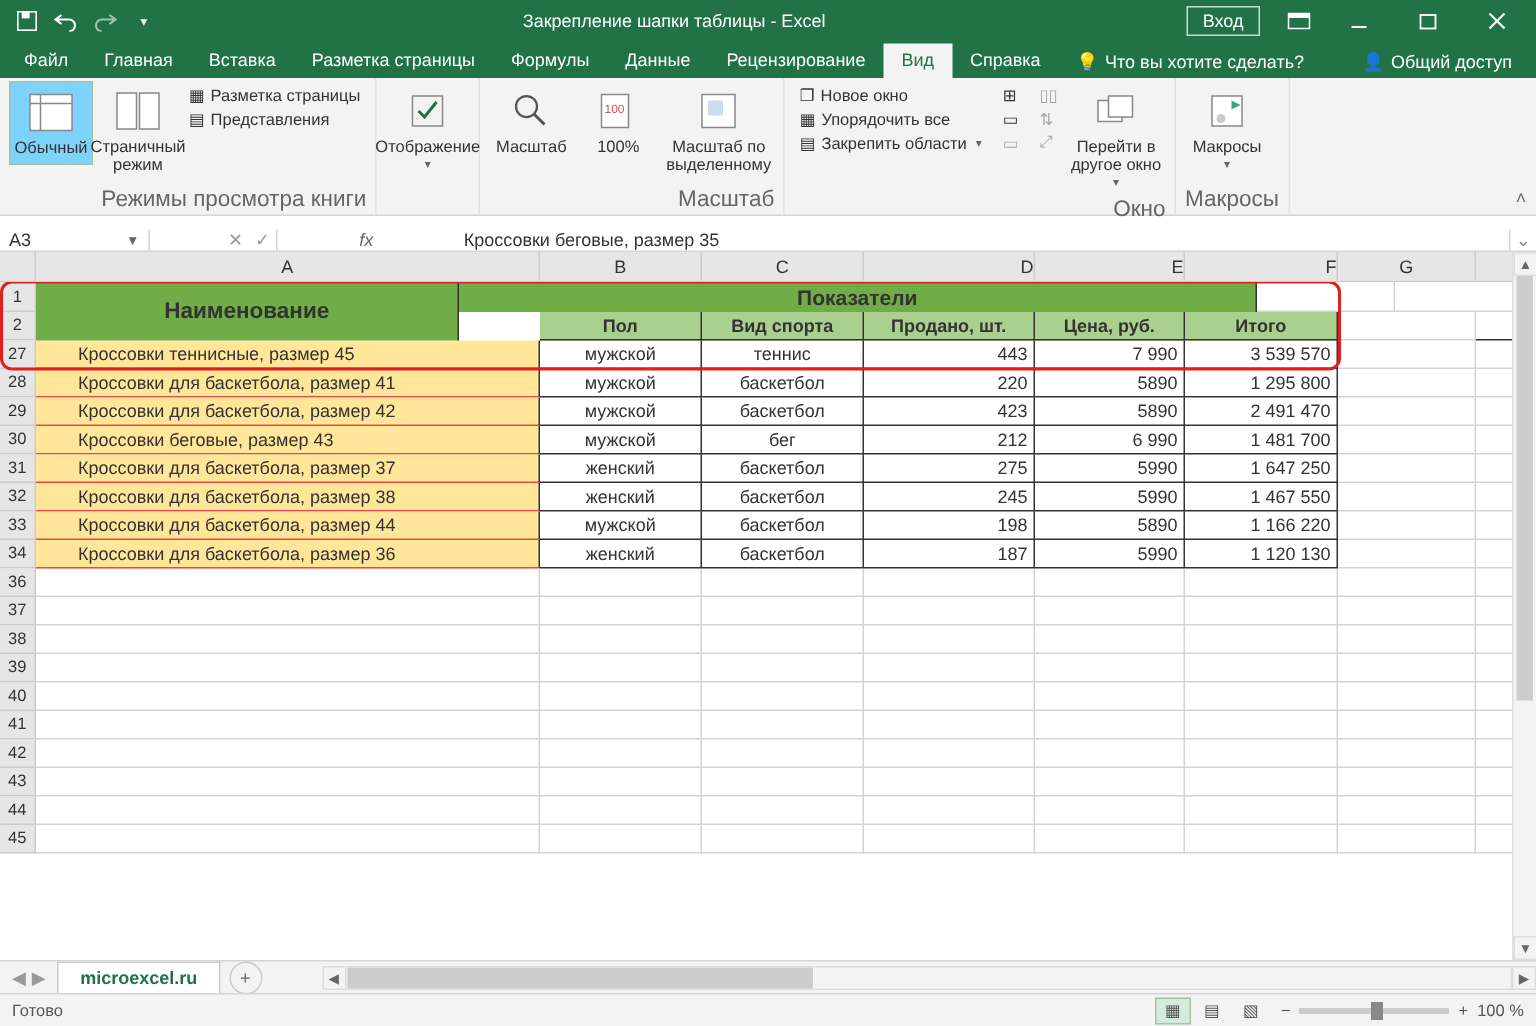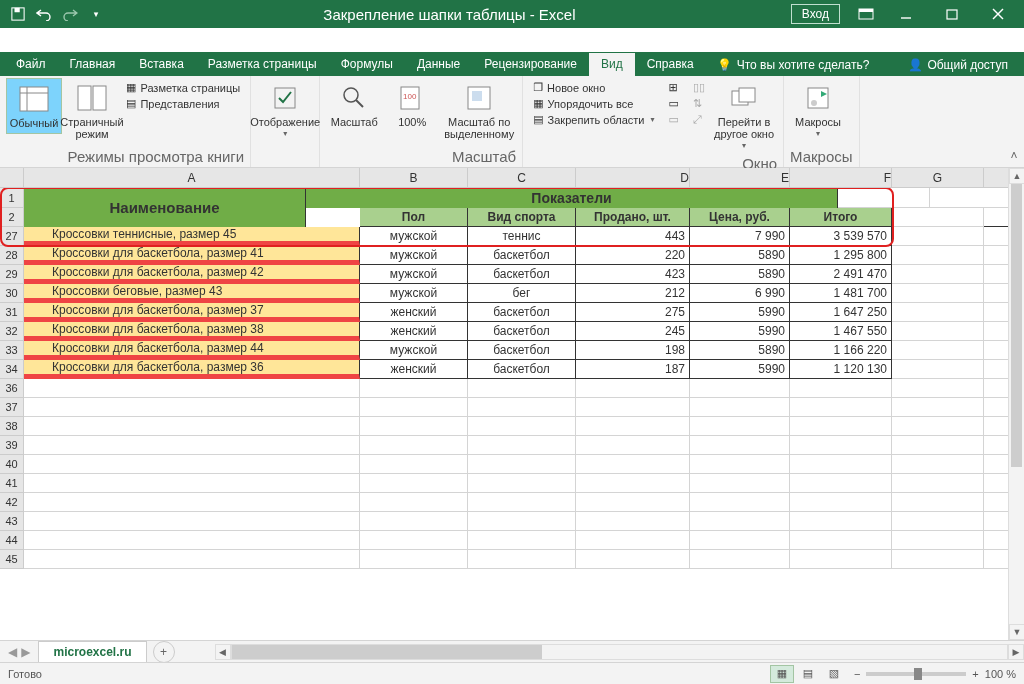--- a/index.html
+++ b/index.html
@@ -2,28 +2,28 @@
 <html><head>
 <meta charset="utf-8">
 <style>
 * { box-sizing: border-box; margin: 0; padding: 0; font-family: "Segoe UI", Arial, sans-serif; }
 body { width: 1024px; height: 684px; background: #fff; overflow: hidden; font-size: 12px; color: #333; position: relative; }
 
 
 .titlebar { height: 28px; background: #217346; display: flex; align-items: center; color: #fff; }
 .titlebar-left { display: flex; align-items: center; gap: 2px; padding-left: 6px; }
 .titlebar-left .qat-btn { width: 24px; height: 24px; display: flex; align-items: center; justify-content: center; cursor: pointer; }
-.titlebar-center { flex: 1; text-align: center; font-size: 15px; }
+.titlebar-center { flex: 1; text-align: center; font-size: 12px; }
 .titlebar-right { display: flex; align-items: center; gap: 2px; padding-right: 4px; }
 .titlebar-right .tb-btn { width: 44px; height: 28px; display: flex; align-items: center; justify-content: center; cursor: pointer; }
 .login-btn { border: 1px solid #c0dfcf; padding: 2px 10px; font-size: 12px; margin-right: 8px; cursor: pointer; }
 .ribbon-min { width: 32px; height: 28px; display:flex; align-items:center; justify-content:center; }
 
 
-.ribbon-tabs { height: 24px; background: #217346; display: flex; align-items: flex-end; padding: 0 4px; color: #fff; margin-top: 24px; }
+.ribbon-tabs { height: 24px; background: #217346; display: flex; align-items: flex-end; padding: 0 4px; color: #fff; }
 .ribbon-tab { padding: 4px 12px 5px; font-size: 12px; cursor: pointer; }
 .ribbon-tab.active { background: #f3f3f3; color: #217346; }
 .ribbon-tabs .spacer { flex:1; }
 .tell-me { display:flex; align-items:center; gap:4px; padding: 4px 12px; cursor:text; }
 .share { display:flex; align-items:center; gap:4px; padding: 4px 12px; cursor:pointer; }
 
 
 .ribbon-body { height: 92px; background: #f3f3f3; border-bottom: 1px solid #d4d4d4; display: flex; }
 .ribbon-group { display:flex; flex-direction:column; padding: 2px 6px 0; border-right: 1px solid #e1e1e1; }
 .ribbon-group-content { flex:1; display:flex; align-items:flex-start; gap: 2px; }
@@ -57,21 +57,21 @@
 .cC { width: 108px; justify-content:center;}
 .cD { width: 114px; justify-content:flex-end;}
 .cE { width: 100px; justify-content:flex-end;}
 .cF { width: 102px; justify-content:flex-end;}
 .cG { width: 92px; }
 .cRest { flex:1; }
 .hdr-row2 .cell { background:#A9D08E; font-weight:bold; justify-content:center; border-right:1px solid #333; border-bottom:1px solid #333;}
 .hdr-name-merged { width:282px; background:#70AD47; display:flex; align-items:center; justify-content:center; font-weight:bold; font-size:15px; border-right:1px solid #333; }
 .hdr-pokaz { background:#70AD47; border-right:1px solid #333; display:flex; align-items:center; justify-content:center; font-weight:bold; font-size:14px;}
 
-.data-row .cA { background:#FFE699; border-right:1px solid #333; border-bottom:5px solid #ef4444; justify-content:flex-start;padding-left:28px;}
+.data-row .cA { background:#FFE699; border-right:1px solid #333; border-bottom:1px solid #ef4444; justify-content:flex-start;padding-left:28px;}
 .data-row .cB,.data-row .cC,.data-row .cD,.data-row .cE,.data-row .cF { border-right:1px solid #333; border-bottom:1px solid #333;}
 
 
 .red-box1 { position:absolute; border: 2px solid #e02020; border-radius: 8px; pointer-events:none; z-index:10;}
 
 
 .sheet-tabs { position:absolute; bottom:22px; left:0; right:0; height:22px; background:#f3f3f3; border-top:1px solid #d4d4d4; display:flex; align-items:center; }
 .tab-nav { display:flex; gap:4px; padding: 0 8px; color:#999; }
 .tab-nav span { cursor:pointer; }
 .sheet-tab { padding: 3px 14px; background:#fff; border:1px solid #ccc; border-bottom:none; font-size:12px; color:#217346; font-weight:bold; cursor:pointer;}

